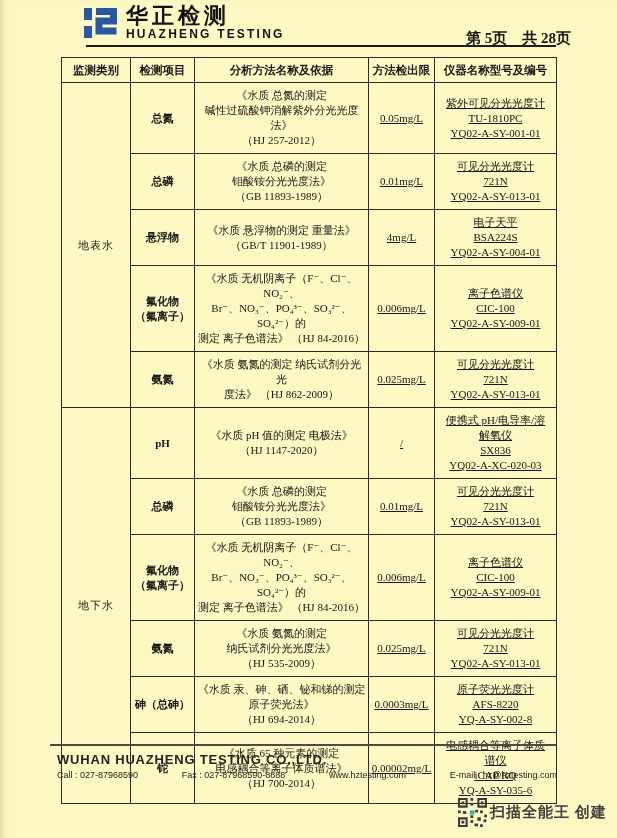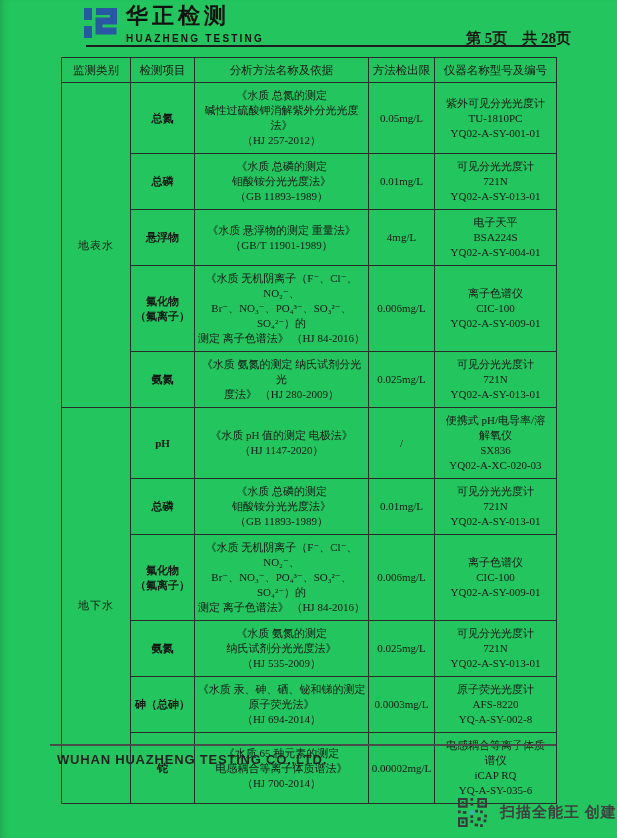--- a/index.html
+++ b/index.html
@@ -10,39 +10,39 @@
   }
   html,body{margin:0;padding:0;}
   body{
     background:#e9e9e6;
     font-family:"Liberation Serif","DejaVu Serif",serif;
   }
   .page{
     position:relative;
     width:617px;height:838px;
     margin:0 auto;
-    background:#22c55e;
+    background:#fef9c3;
     color:var(--ink);
     overflow:hidden;
     box-shadow:inset 8px 0 10px -8px rgba(0,0,0,.25);
   }
   
   .logo{
     position:absolute;top:5px;left:84px;
     display:flex;align-items:flex-start;gap:6px;
   }
   .logo svg{display:block;}
   .brand-text{display:flex;flex-direction:column;line-height:1;}
   .brand-cn{
     font-size:22px;font-weight:900;letter-spacing:4px;
     color:#111;font-family:"Liberation Serif","DejaVu Serif",serif;
   }
   .brand-en{
-    margin-top:7px;
-    font-size:10px;font-weight:700;letter-spacing:2.2px;
+    margin-top:1px;
+    font-size:12px;font-weight:700;letter-spacing:2.2px;
     font-family:"Liberation Sans","DejaVu Sans",sans-serif;color:#111;
   }
   .report-no{
     position:absolute;top:29px;left:237px;
     font-size:12px;font-weight:700;white-space:nowrap;
   }
   .page-info{
     position:absolute;top:29px;left:466px;
     font-size:15px;font-weight:700;white-space:nowrap;
   }
@@ -56,31 +56,31 @@
     border-collapse:collapse;table-layout:fixed;
     border:1.6px solid var(--line);
   }
   .method-table th,.method-table td{
     border:1px solid var(--line);
     text-align:center;vertical-align:middle;
     padding:5px 2px;
     overflow:hidden;
   }
   .method-table th{
-    font-size:11.5px;font-weight:400;height:16px;
+    font-size:11.5px;font-weight:700;height:16px;
     padding:4px 1px;white-space:nowrap;
   }
   .method-table td{
     font-size:11px;line-height:15px;white-space:pre-line;
   }
   .cat-cell{font-weight:400;font-size:11.5px;letter-spacing:1px;}
   .item-cell{font-weight:700;margin-left:11px;}
   .method-cell{font-size:10.5px;}
-  .limit-cell{font-family:"Liberation Serif","DejaVu Serif",serif;}
-  .instrument-cell{font-size:10.5px;}
+  .limit-cell{font-family:"Liberation Serif","DejaVu Serif",serif;text-decoration:underline;}
+  .instrument-cell{font-size:10.5px;text-decoration:underline;}
   col.c-cat{width:69px;}
   col.c-item{width:64px;}
   col.c-method{width:174px;}
   col.c-limit{width:66px;}
   col.c-instr{width:122px;}
   
   .footer-rule{
     position:absolute;top:744px;left:50px;width:506px;height:1.5px;
     background:#4a4a4a;
   }
@@ -91,21 +91,21 @@
   }
   .contacts{
     position:absolute;top:770px;left:57px;width:500px;
     display:flex;justify-content:space-between;
     font-family:"Liberation Sans","DejaVu Sans",sans-serif;
     font-size:9px;color:#222;
   }
   
   .watermark{
     position:absolute;top:798px;left:458px;
-    display:flex;align-items:center;gap:13px;
+    display:flex;align-items:center;gap:3px;
   }
   .watermark .wm-text{
     font-size:15px;font-weight:600;letter-spacing:1px;color:#3f3f3f;
     white-space:nowrap;
   }
   .qr{width:29px;height:29px;display:block;}
 </style>
 </head>
 <body>
 
@@ -183,21 +183,21 @@
 Br⁻、NO₃⁻、PO₄³⁻、SO₃²⁻、SO₄²⁻）的
 测定 离子色谱法》 （HJ 84-2016）</td>
           <td class="limit-cell">0.006mg/L</td>
           <td class="instrument-cell">离子色谱仪
 CIC-100
 YQ02-A-SY-009-01</td>
         </tr>
         <tr>
           <td class="item-cell">氨氮</td>
           <td class="method-cell">《水质 氨氮的测定 纳氏试剂分光光
-度法》 （HJ 280-2009）</td>
+度法》 （HJ 862-2009）</td>
           <td class="limit-cell">0.025mg/L</td>
           <td class="instrument-cell">可见分光光度计
 721N
 YQ02-A-SY-013-01</td>
         </tr>
         <tr>
           <td rowspan="6" class="cat-cell">地下水</td>
           <td class="item-cell">pH</td>
           <td class="method-cell">《水质 pH 值的测定 电极法》
 （HJ 1147-2020）</td>
@@ -257,20 +257,26 @@
           <td class="instrument-cell">电感耦合等离子体质
 谱仪
 iCAP RQ
 YQ-A-SY-035-6</td>
         </tr>
       </tbody>
   </table>
 
   <div class="footer-rule"></div>
   <div class="company">WUHAN HUAZHENG TESTING CO.,LTD.</div>
+  <div class="contacts">
+    <span>Call : 027-87968590</span>
+    <span>Fax : 027-87968590-8888</span>
+    <span>www.hztesting.com</span>
+    <span>E-mail : hz@hztesting.com</span>
+  </div>
 
   <div class="watermark">
     <svg class="qr" viewBox="0 0 21 21" aria-hidden="true">
       <g fill="#3a3a3a">
         <path fill-rule="evenodd" d="M0,0h7v7h-7z M1.5,1.5v4h4v-4z"></path>
         <rect x="2.5" y="2.5" width="2" height="2"></rect>
         <path fill-rule="evenodd" d="M14,0h7v7h-7z M15.5,1.5v4h4v-4z"></path>
         <rect x="16.5" y="2.5" width="2" height="2"></rect>
         <path fill-rule="evenodd" d="M0,14h7v7h-7z M1.5,15.5v4h4v-4z"></path>
         <rect x="2.5" y="16.5" width="2" height="2"></rect>

